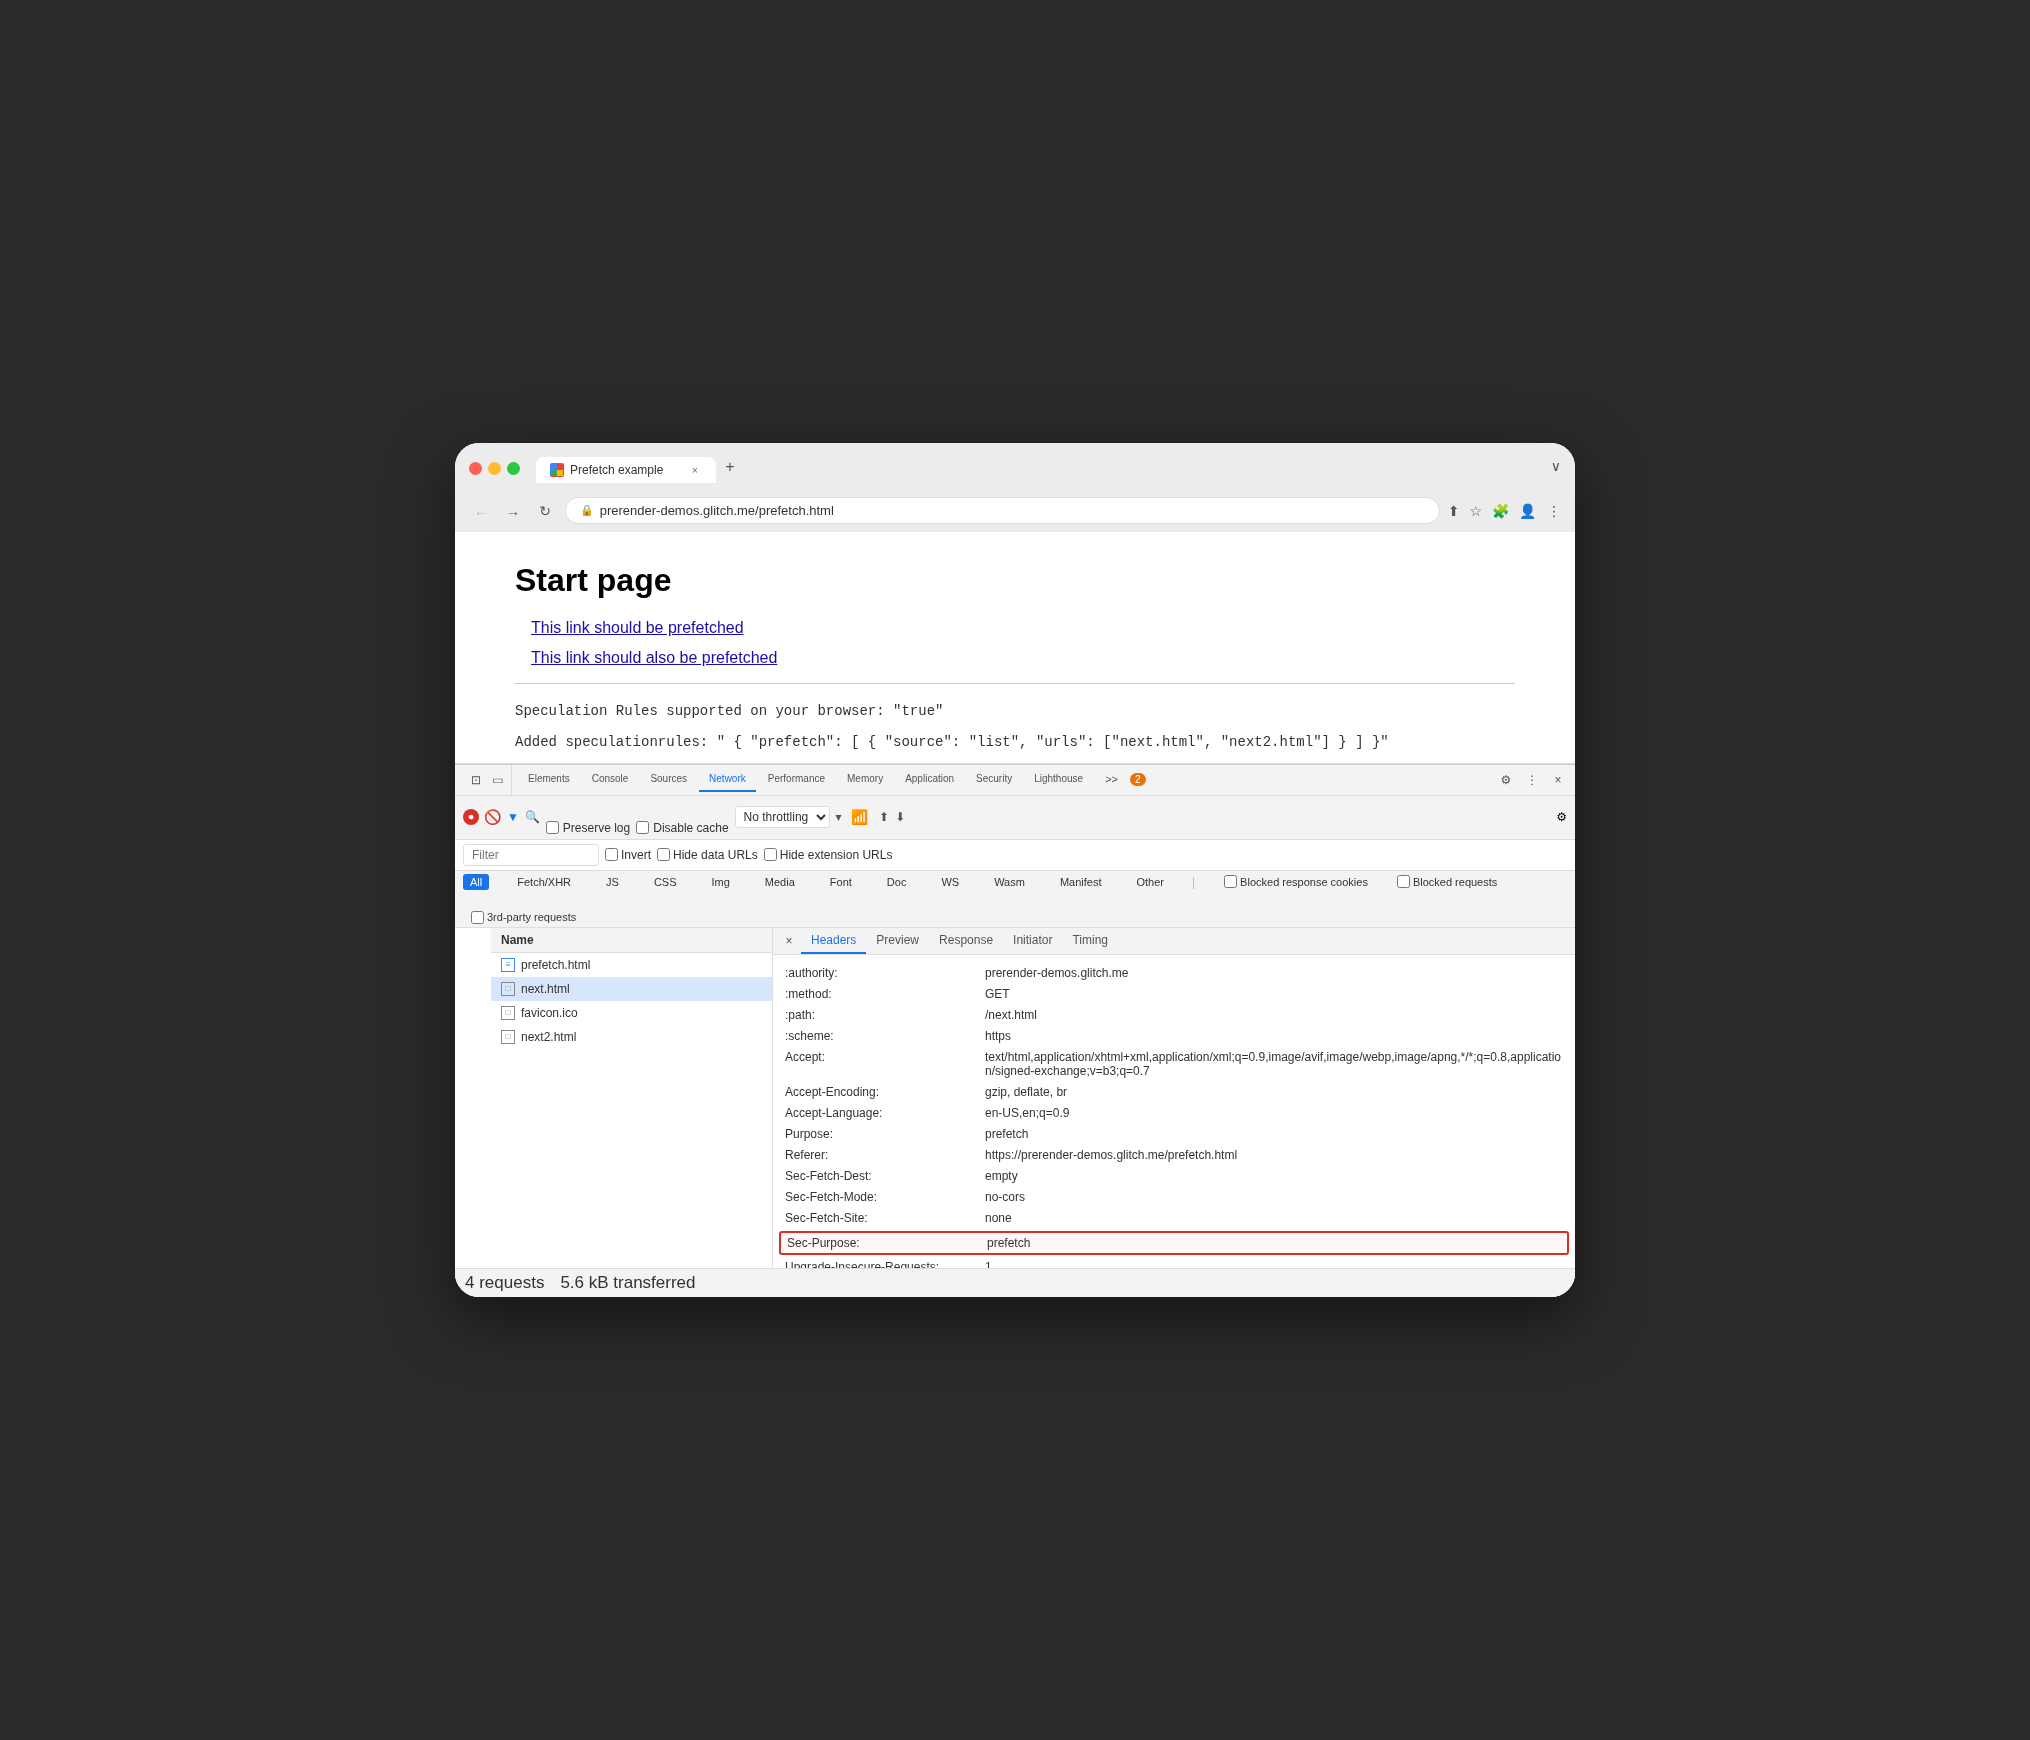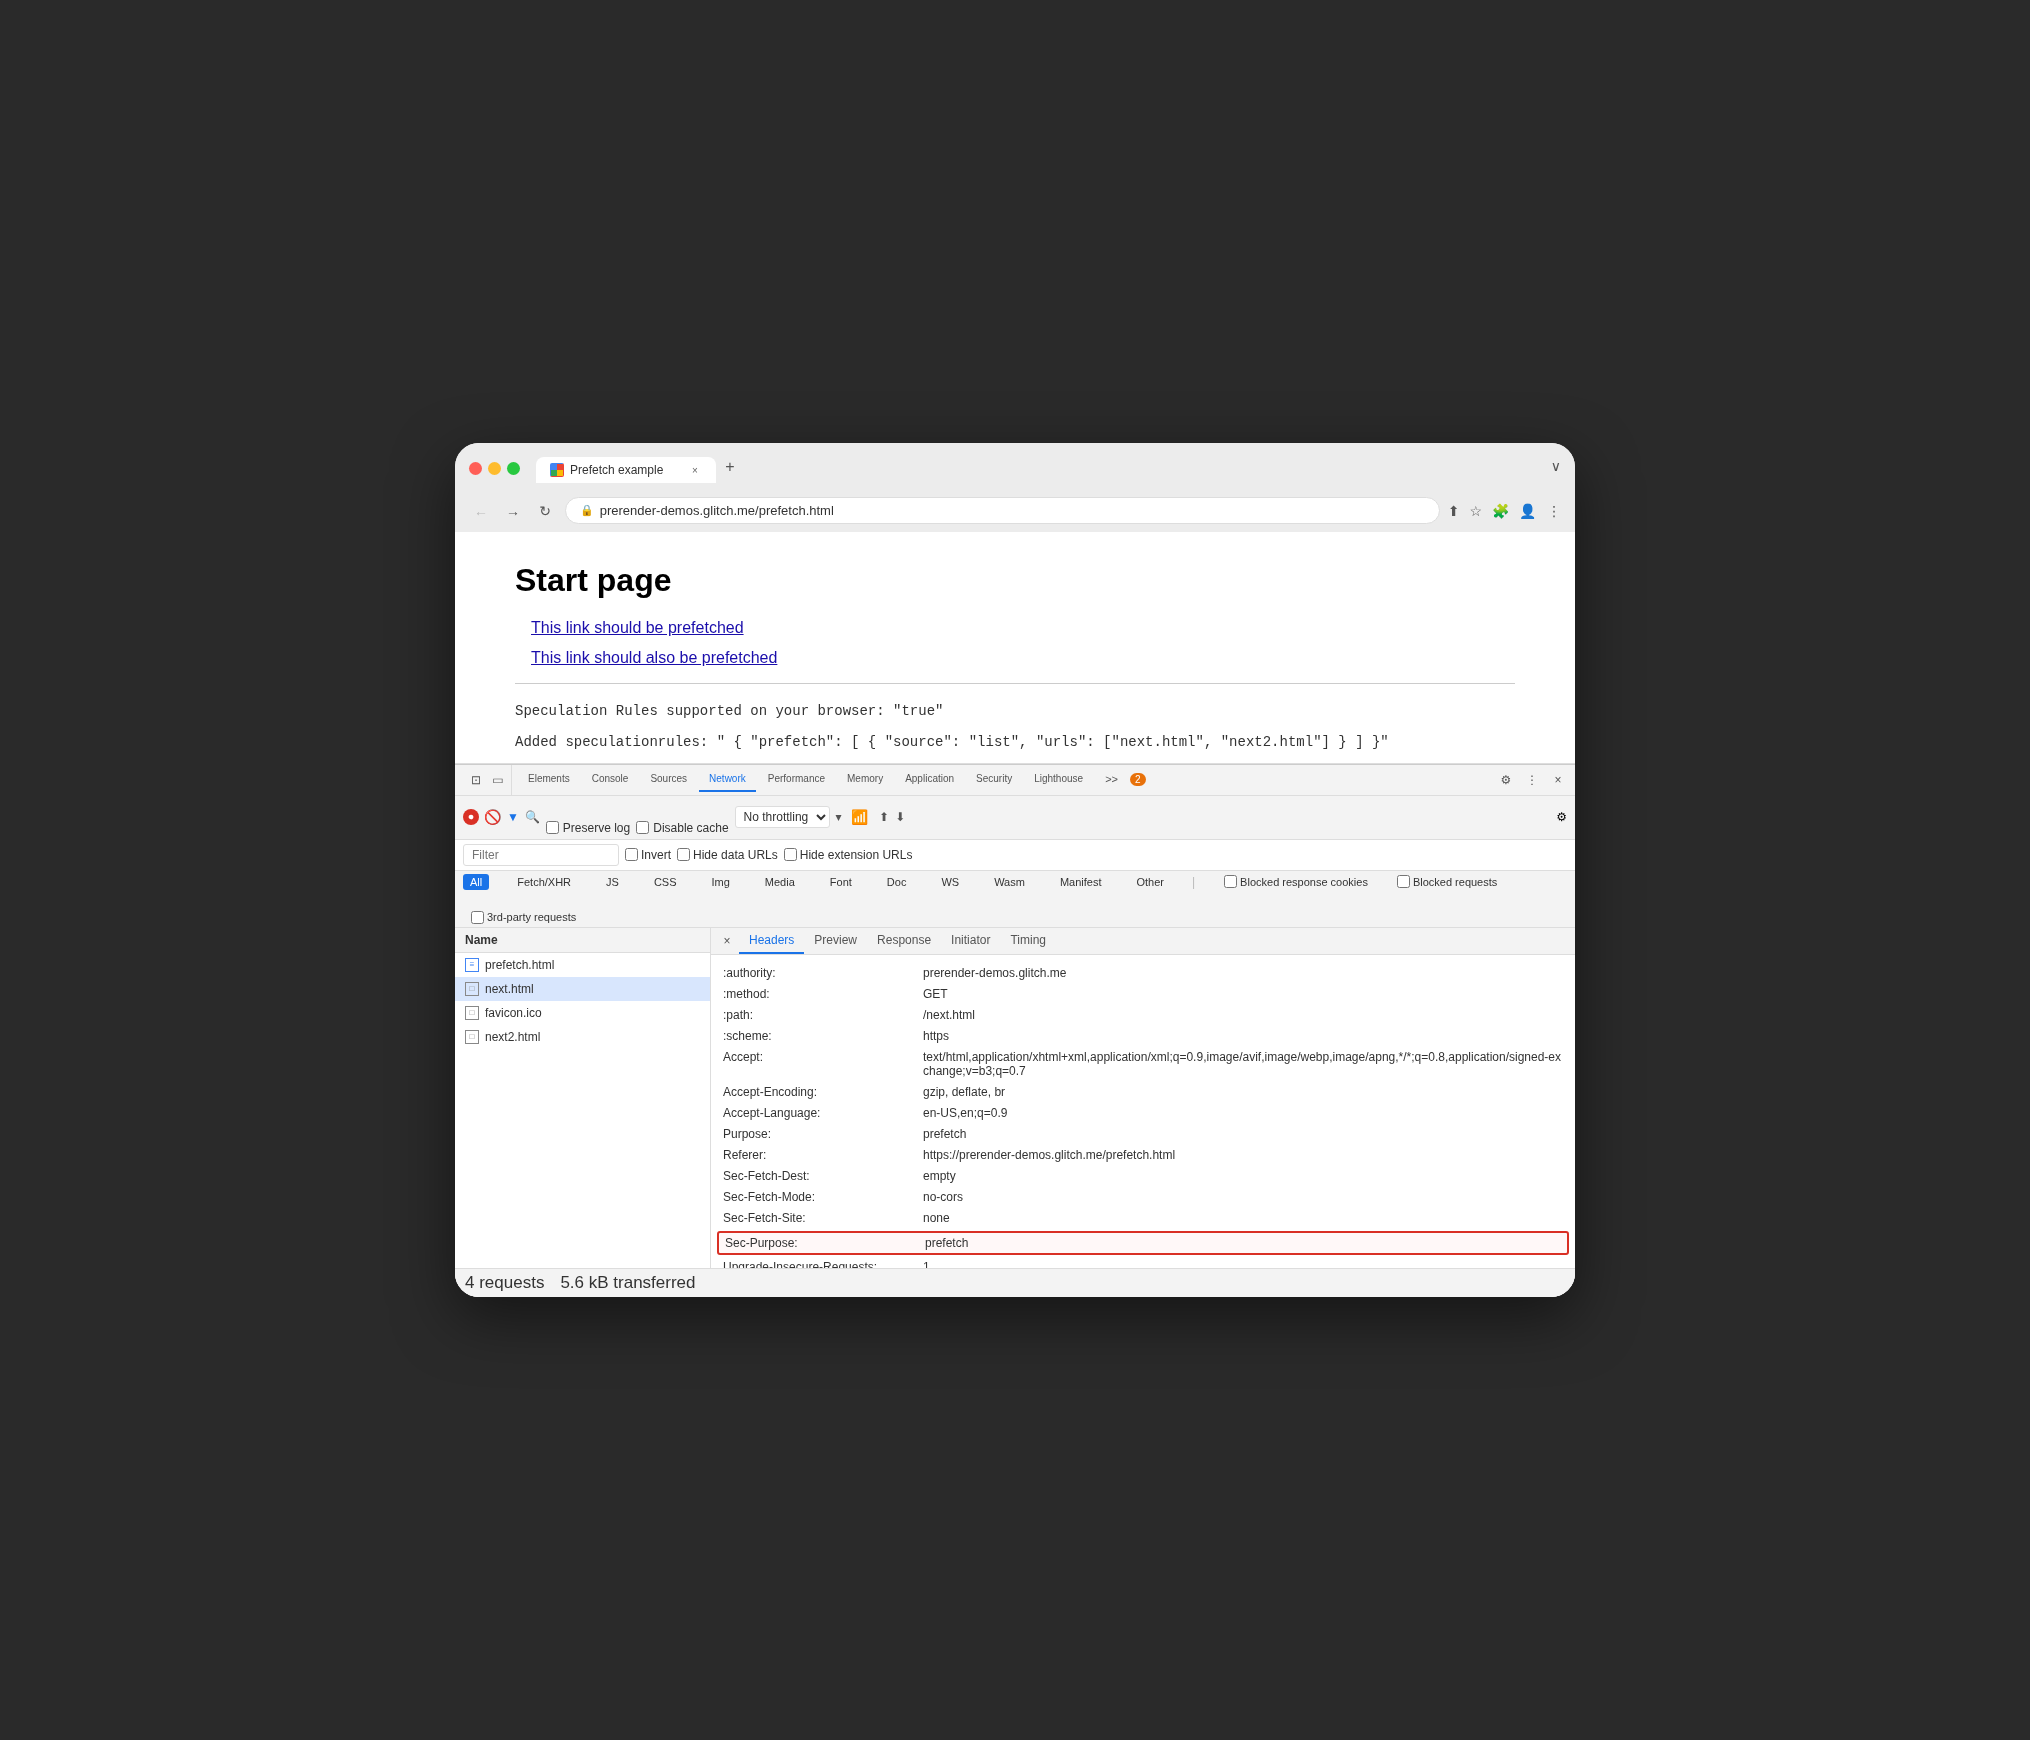--- a/index.html
+++ b/index.html
@@ -289,21 +289,21 @@
       display: flex;
       align-items: center;
       padding: 4px 8px;
       gap: 6px;
     }
     .filter-input {
       border: 1px solid #ddd;
       border-radius: 3px;
       padding: 3px 8px;
       font-size: 12px;
-      width: 156px;
+      width: 136px;
     }
     .filter-checkbox-label {
       display: flex;
       align-items: center;
       gap: 3px;
       font-size: 12px;
       color: #333;
     }
     
     .type-filter-bar {
@@ -337,24 +337,25 @@
       color: #333;
       margin-left: 8px;
     }
     
     .network-content {
       display: flex;
       height: 340px;
     }
     
     .files-list {
-      width: 256px;
+      width: 318px;
       border-right: 1px solid #ddd;
       overflow-y: auto;
       flex-shrink: 0;
+      padding-left: 36px;
     }
     .files-header {
       padding: 5px 10px;
       font-size: 12px;
       font-weight: 600;
       color: #333;
       background: #f3f3f3;
       border-bottom: 1px solid #ddd;
     }
     .file-row {

